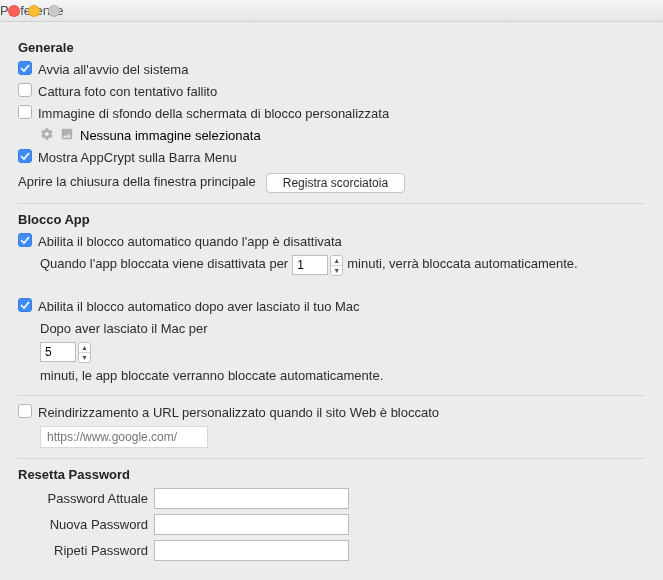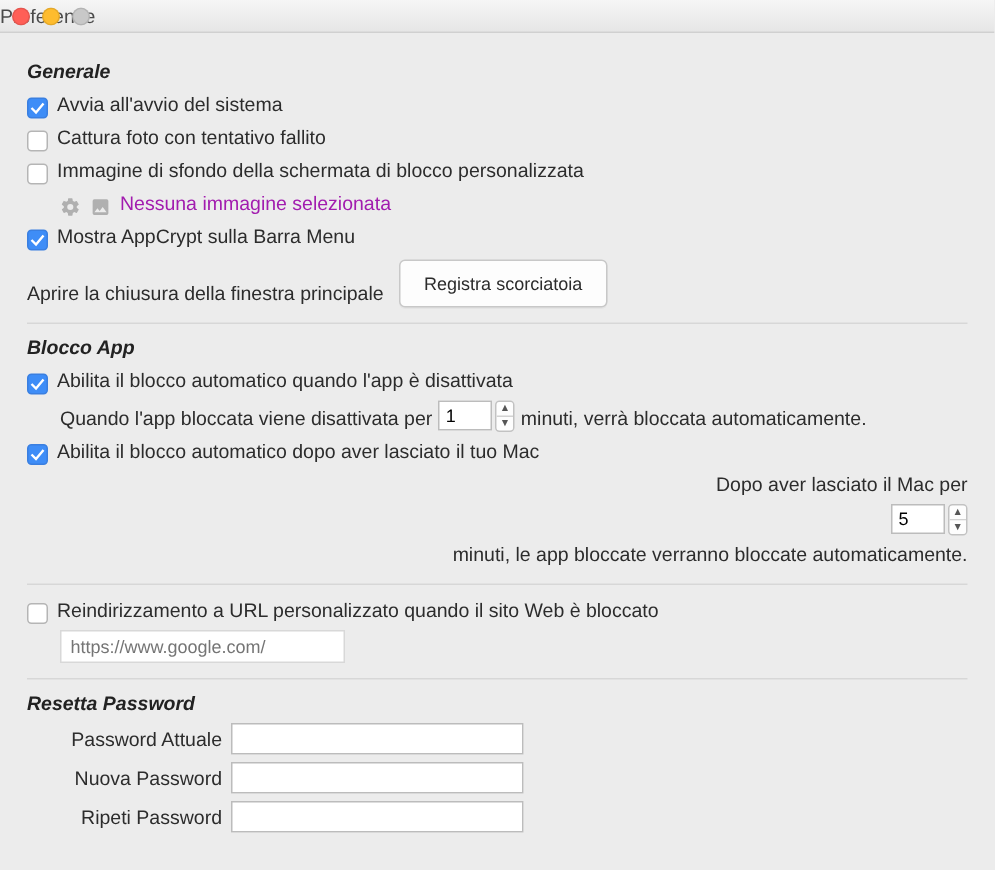--- a/index.html
+++ b/index.html
@@ -34,30 +34,29 @@
   .tl.yellow { background: #febc2e; border: 0.5px solid rgba(0,0,0,.1); }
   .tl.green { background: #c8c8c8; border: 0.5px solid rgba(0,0,0,.1); }
   .titlebar-title { font-size: 13px; color: #4a4a4a; }
   .content { padding: 12px 18px 14px 18px; }
   .section-title {
     font-weight: 600;
     font-size: 13px;
     margin-top: 6px;
     margin-bottom: 6px;
     color: #222;
-    font-style: italic;
   }
   hr.sep {
     border: none;
     border-top: 1px solid #d7d7d7;
     margin: 10px 0 8px 0;
   }
   .row {
     display: flex;
-    align-items: flex-end;
+    align-items: flex-start;
     gap: 6px;
     margin: 4px 0;
     line-height: 18px;
   }
   .row.indent { padding-left: 22px; }
   .checkbox {
     width: 14px; height: 14px;
     border: 1px solid #b5b5b5;
     border-radius: 3px;
     background: #fff;
@@ -65,28 +64,28 @@
     align-items: center;
     justify-content: center;
     flex-shrink: 0;
   }
   .checkbox.checked {
     background: #3e8df7;
     border-color: #3a7fe0;
   }
   .checkbox.checked svg { display: block; }
   .checkbox svg { display: none; width: 10px; height: 10px; }
-  .muted { color: #a21caf; }
+  .muted { color: #000000; }
   .push-btn {
     background: #fdfdfd;
     border: 1px solid #c8c8c8;
     border-radius: 4px;
     font-size: 12px;
     padding: 2px 16px;
-    height: 32px;
+    height: 20px;
     color: #2c2c2c;
     box-shadow: 0 1px 0 rgba(0,0,0,.03);
   }
   .stepper {
     display: inline-flex;
     align-items: stretch;
   }
   .stepper input {
     width: 36px;
     height: 20px;
@@ -110,21 +109,21 @@
     display: flex;
     align-items: center;
     justify-content: center;
     background: #fdfdfd;
     font-size: 7px;
     line-height: 1;
     color: #555;
   }
   .stepper .arrows div:first-child { border-bottom: 1px solid #d2d2d2; }
   .url-input {
-    width: 190px;
+    width: 168px;
     height: 22px;
     border: 1px solid #d8d8d8;
     background: #fff;
     font-size: 12px;
     padding: 2px 6px;
     color: #bdbdbd;
   }
   .pwd-grid {
     display: grid;
     grid-template-columns: 130px 195px;
@@ -241,21 +240,21 @@
     <span class="stepper">
       <input type="text" value="1" style="">
       <span class="arrows">
         <div>▲</div>
         <div>▼</div>
       </span>
     </span>
     <span>minuti, verrà bloccata automaticamente.</span>
   </div>
 
-  <div class="row" style="margin-top:4px;">
+  <div class="row" style="margin-top:22px;">
     <span class="checkbox checked">
       <svg viewBox="0 0 10 10">
           <path d="M1 5 L4 8 L9 2" stroke="#fff" stroke-width="1.6" fill="none"></path>
         </svg>
     </span>
     <span>Abilita il blocco automatico dopo aver lasciato il tuo Mac</span>
   </div>
   <div class="row indent" style="gap:4px;flex-direction:column;">
     <span>Dopo aver lasciato il Mac per</span>
     <span class="stepper">

